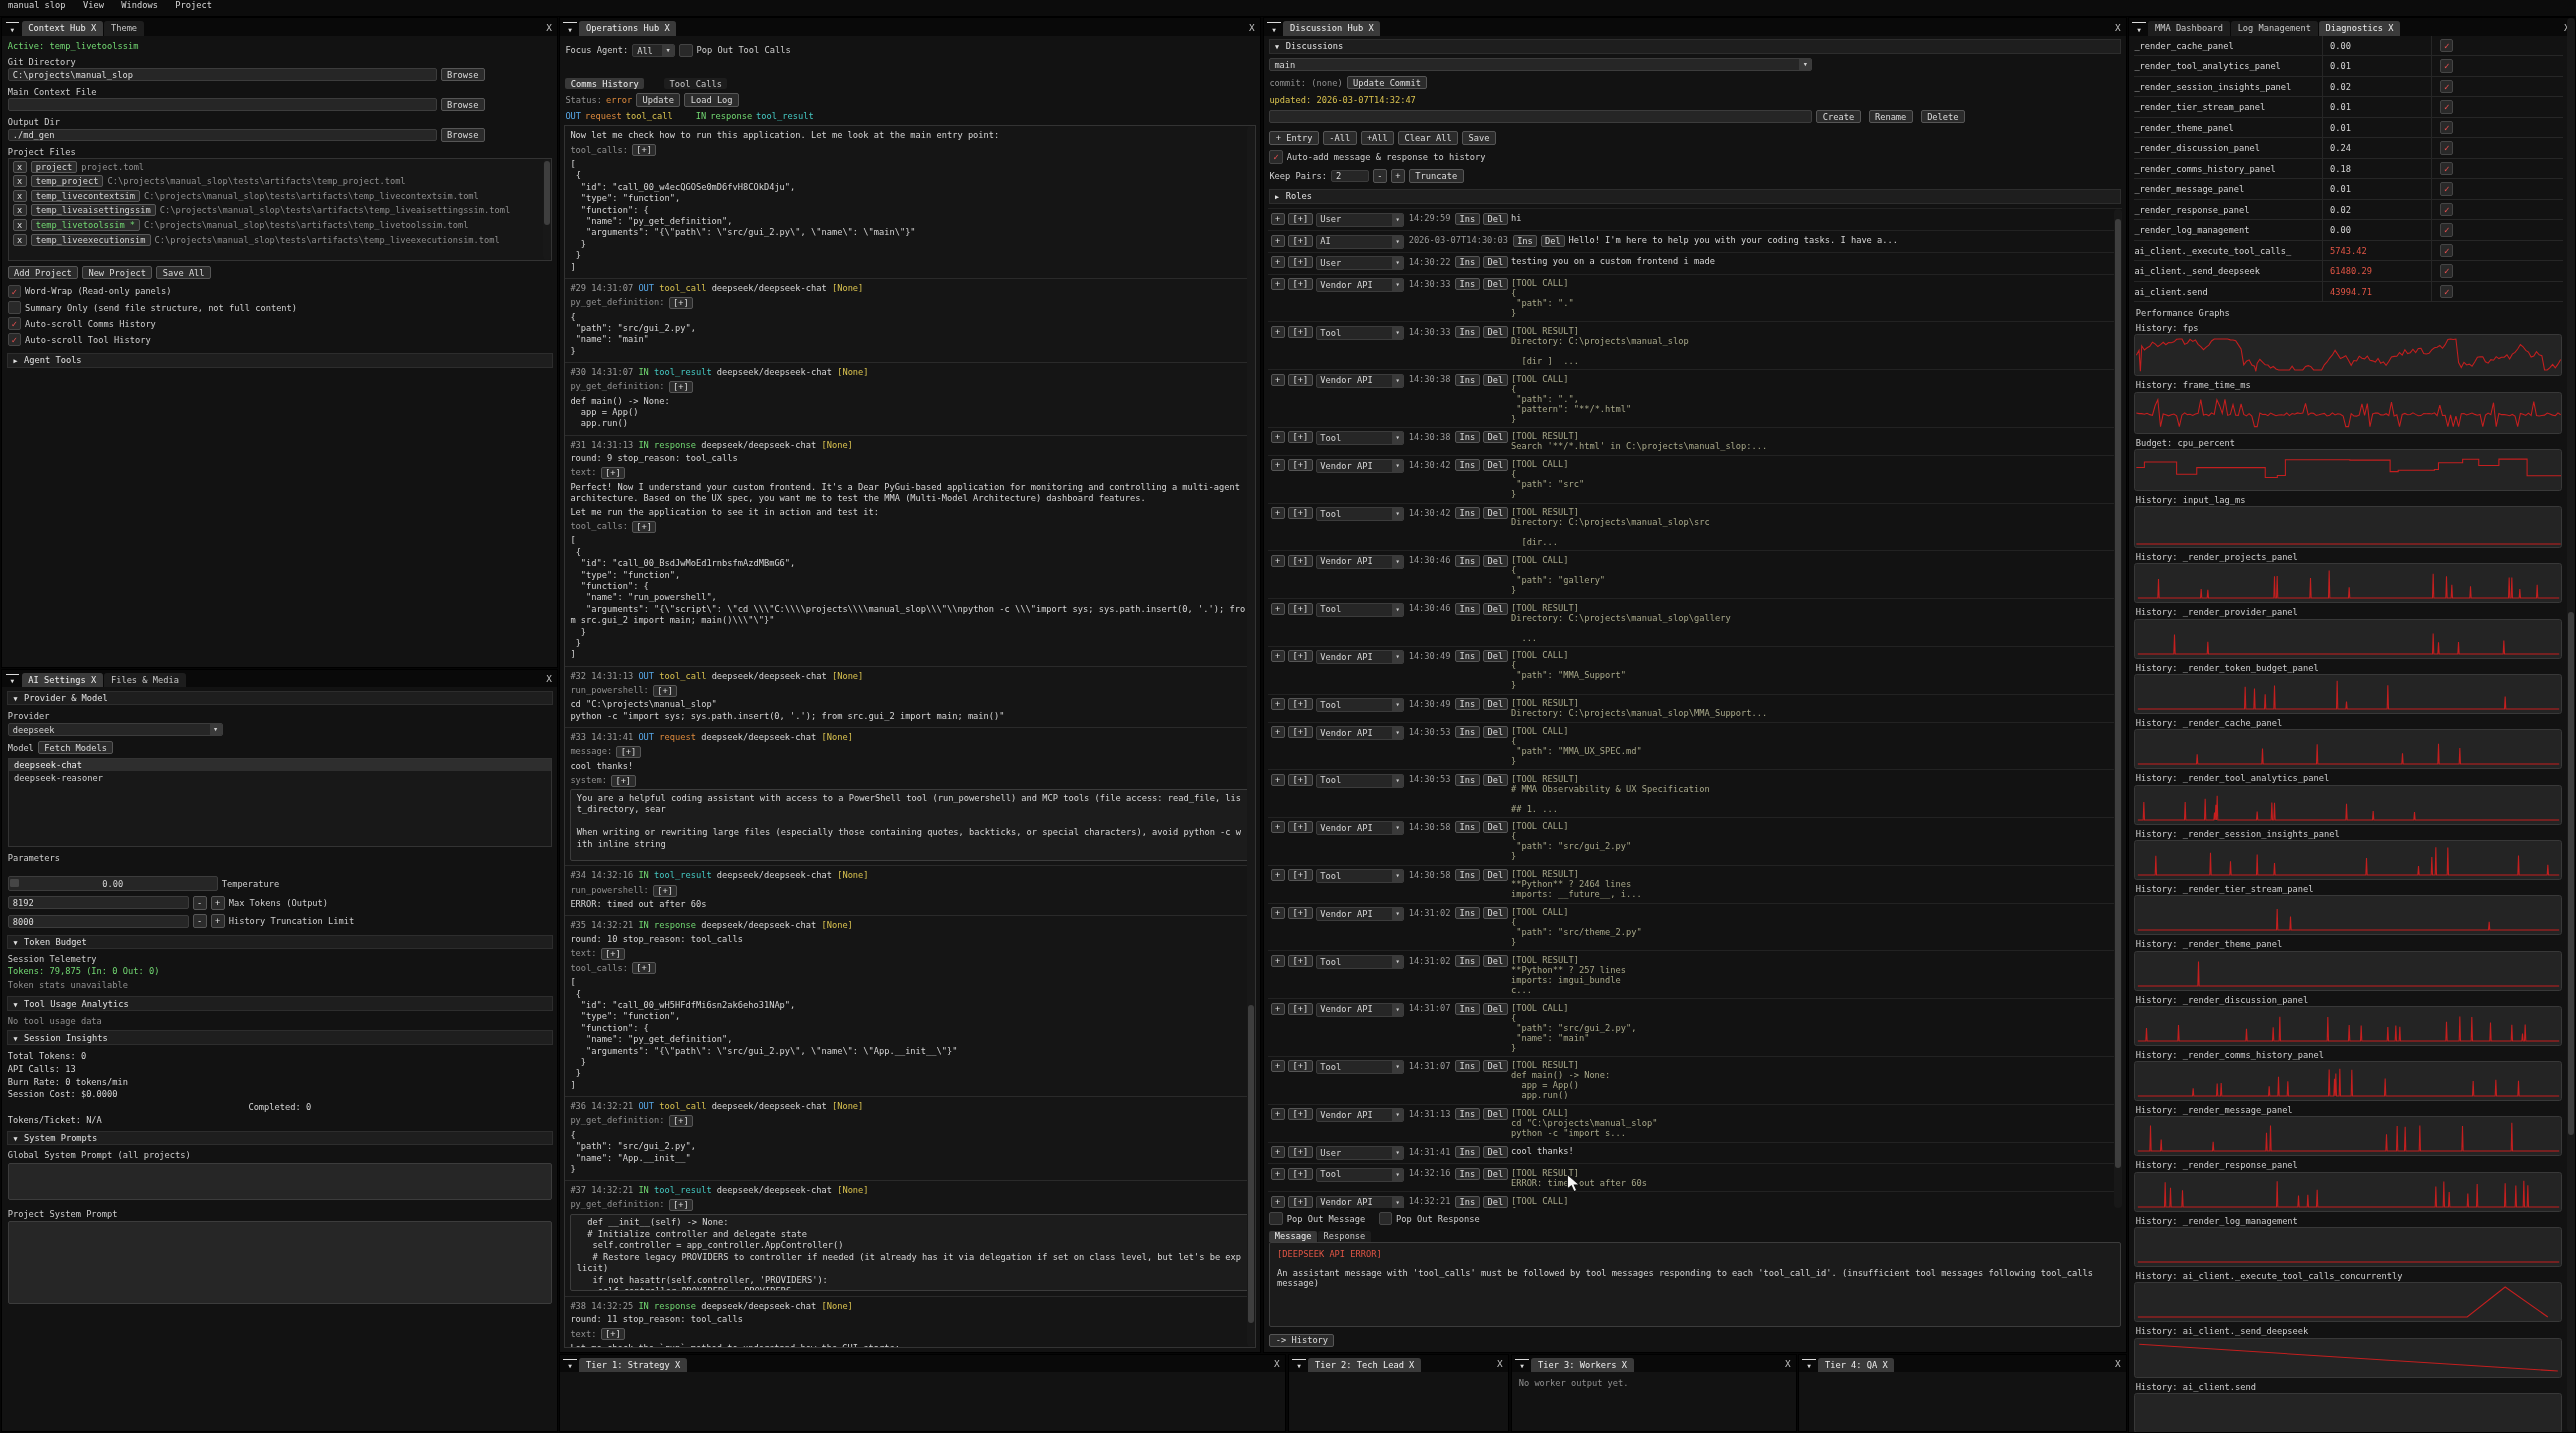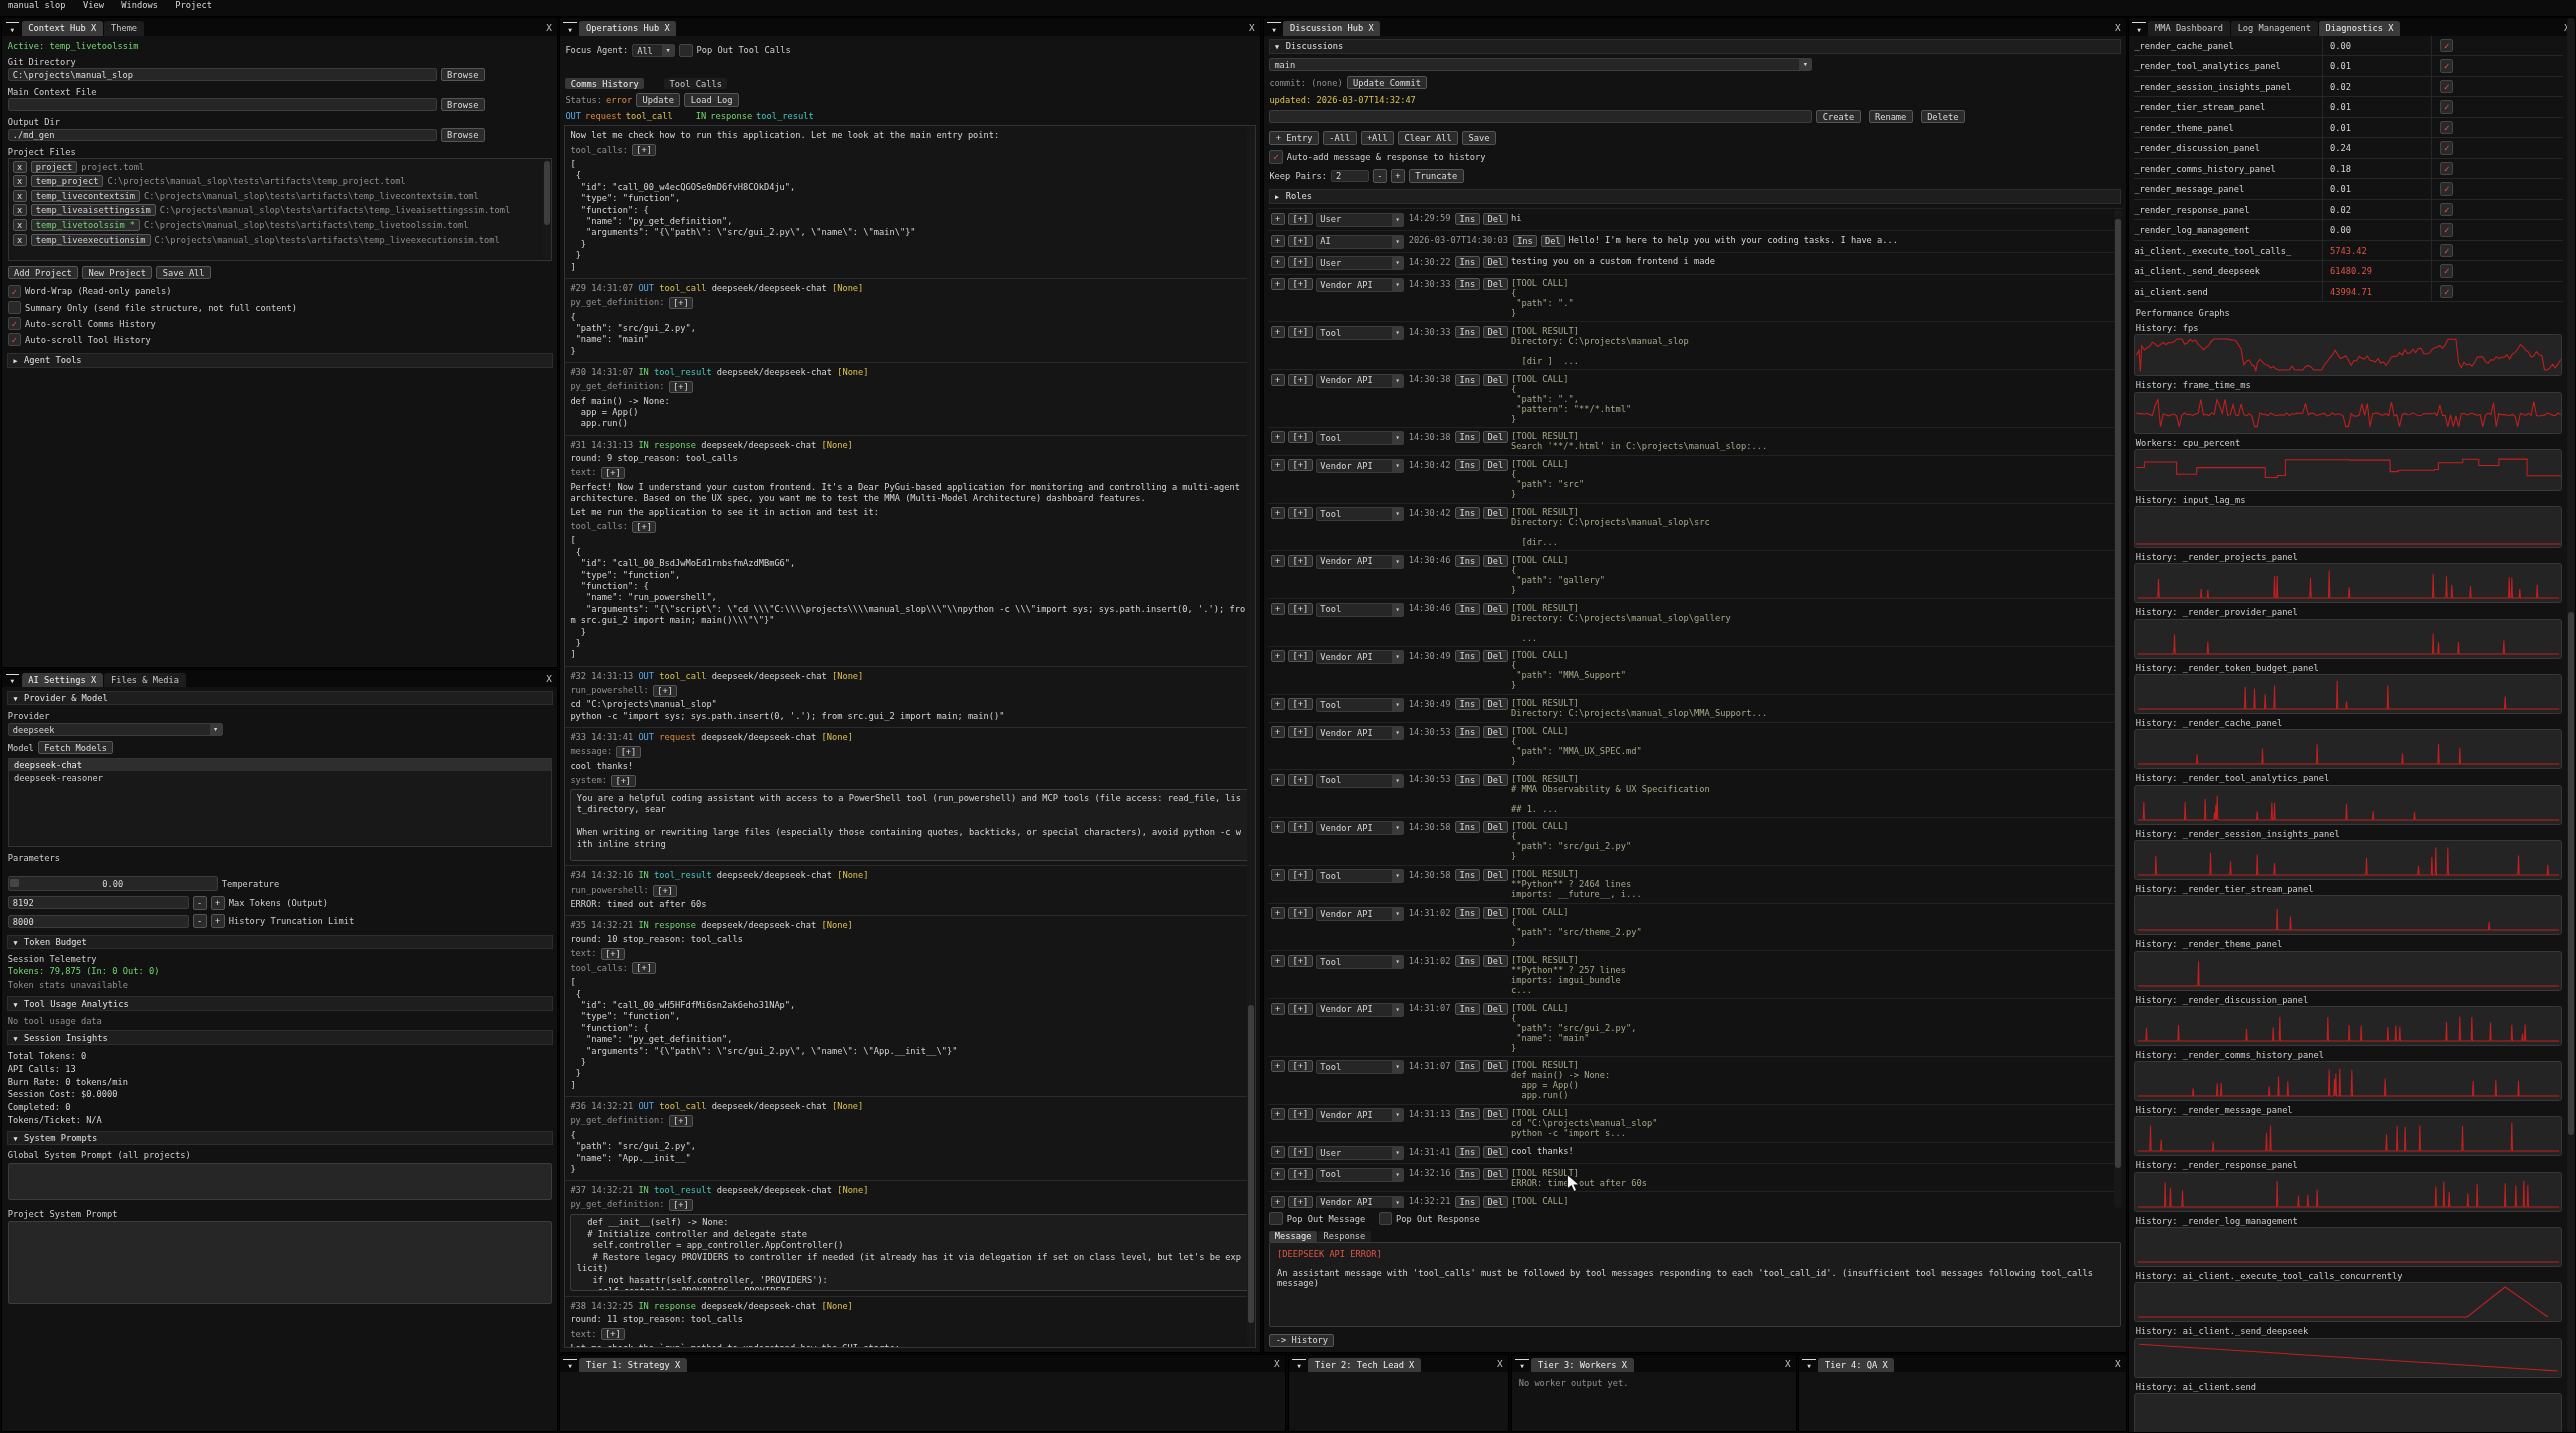--- a/index.html
+++ b/index.html
@@ -224,21 +224,21 @@
   <div class="hdrbar"><span class="arr">▼</span><span>Tool Usage Analytics</span></div>
   <div class="row" style="margin:1.3px 5.4px">
       <span class="dim">No tool usage data</span>
     </div>
   <div class="hdrbar"><span class="arr">▼</span><span>Session Insights</span></div>
   <div id="insights">
       <div style="margin: 2.7px 5.4px; white-space: nowrap;">Total Tokens: 0</div>
       <div style="margin: 2.7px 5.4px; white-space: nowrap;">API Calls: 13</div>
       <div style="margin: 2.7px 5.4px; white-space: nowrap;">Burn Rate: 0 tokens/min</div>
       <div style="margin: 2.7px 5.4px; white-space: nowrap;">Session Cost: $0.0000</div>
-      <div style="margin: 2.7px 5.4px; white-space: nowrap;">Completed: 0</div>
+      <div style="margin: 2.7px 5.4px; white-space: nowrap; text-align: center;">Completed: 0</div>
       <div style="margin: 2.7px 5.4px; white-space: nowrap;">Tokens/Ticket: N/A</div>
     </div>
   <div class="hdrbar"><span class="arr">▼</span><span>System Prompts</span></div>
   <div class="row" style="margin:1.3px 5.4px">
       <span class="lab">Global System Prompt (all projects)</span>
     </div>
   <div style="margin:1.3px 5.4px;height:35px;background:#262626;border:0.7px solid #3c3c3c;border-radius:2px"></div>
   <div class="row" style="margin:8px 5.4px 1.3px">
       <span class="lab">Project System Prompt</span>
     </div>
@@ -1056,21 +1056,21 @@
   <div class="glab" style="margin-top:5.4px">Performance Graphs</div>
   <div id="graphs" style="flex:1;overflow:hidden">
       <div class="glab">History: fps</div>
       <div class="gbox tall"><svg width="427" height="39" viewBox="0 0 636 58">
           <polyline points="2,30.1 6,22.8 8,54 10,16.3 14,22.2 18,18.9 22,16.7 26,10.7 30,13.2 34,17.1 38,14.2 42,10.8 46,14.4 50,11.1 54,11.6 58,10.2 62,6.4 66,6.0 70,6.0 74,13.9 78,12.0 82,6.4 86,9.5 90,7.4 94,13.9 98,17.3 102,21.8 106,18.1 110,15.0 114,8.8 118,6.0 122,6.0 126,6.0 130,6.0 134,6.0 138,6.0 142,7.2 146,7.3 150,8.6 154,14.6 158,20.7 162,44.5 166,38.9 170,37.0 174,44.8 178,46.4 180,54 182,42.0 186,36.1 190,40.2 194,44.3 198,44.7 202,49.1 206,46.6 210,50.5 214,52.0 218,52.0 222,52.0 226,52.0 230,52.0 234,46.4 238,52.0 242,52.0 246,52.0 250,52.0 254,46.9 258,45.6 262,47.0 266,52.0 270,52.0 274,52.0 278,52.0 282,44.4 286,40.1 290,34.3 294,29.6 298,22.8 302,28.8 306,35.1 310,33.1 314,30.8 318,37.6 322,45.1 326,38.0 330,38.7 334,31.5 338,34.5 342,35.4 346,31.3 350,37.6 354,38.5 358,40.3 362,34.9 366,42.1 370,39.9 374,45.1 378,39.5 382,32.7 386,31.8 390,31.6 394,26.0 398,29.8 402,21.9 406,27.7 410,26.3 414,21.2 418,26.1 422,20.0 426,19.7 430,27.5 434,28.2 438,27.1 442,22.1 446,19.0 450,18.2 454,15.4 458,19.7 462,14.3 466,6.7 470,6.0 474,6.6 478,6.0 482,41.1 486,48.4 490,40.7 494,44.6 498,43.4 502,46.4 506,40.2 510,32.9 514,32.3 518,32.5 522,39.8 526,41.9 530,36.6 534,37.5 538,32.2 542,35.1 546,33.1 550,32.9 554,29.4 558,35.7 562,28.5 566,25.9 570,20.8 574,14.1 578,17.5 582,22.8 586,25.4 590,32.9 594,31.2 598,24.9 602,29.4 606,30.8 610,52.0 614,52.0 618,48.4 622,43.8 626,48.8 630,43.4 634,36.6" fill="none" stroke="#c41f1f" stroke-width="1.6"></polyline>
         </svg></div>
       <div class="glab">History: frame_time_ms</div>
       <div class="gbox tall"><svg width="427" height="39" viewBox="0 0 636 58">
           <polyline points="2,29.6 6,30.7 10,30.7 14,31.7 18,30.2 22,32.2 26,33.1 30,18.6 34,9.9 38,50.0 42,31.3 46,32.5 50,34.0 54,32.2 58,31.2 62,33.9 66,50.0 70,32.7 74,29.6 78,32.2 82,31.6 86,33.4 90,31.1 94,30.1 98,9.8 102,32.8 106,31.6 110,33.8 114,29.5 118,31.9 122,10.1 126,18.8 130,30.5 134,9.5 138,33.3 142,31.8 146,17.3 150,33.2 154,33.3 158,16.2 162,31.9 166,34.1 170,30.7 174,34.4 178,50.0 182,50.0 186,29.7 190,32.0 194,31.8 198,33.8 202,29.9 206,32.1 210,33.9 214,32.6 218,32.4 222,33.0 226,29.7 230,33.6 234,30.5 238,31.6 242,29.6 246,30.4 250,29.7 254,15.3 258,32.6 262,29.7 266,30.3 270,33.4 274,32.4 278,31.3 282,30.3 286,34.2 290,33.0 294,29.6 298,32.6 302,30.9 306,31.7 310,34.2 314,50.0 318,50.0 322,30.7 326,34.2 330,34.4 334,32.8 338,16.0 342,33.4 346,15.8 350,50.0 354,31.1 358,29.8 362,29.9 366,32.5 370,32.8 374,30.8 378,33.5 382,13.4 386,34.3 390,32.4 394,50.0 398,32.0 402,30.4 406,32.4 410,32.0 414,29.6 418,31.8 422,33.8 426,33.6 430,30.6 434,30.9 438,30.5 442,31.1 446,29.5 450,33.8 454,18.0 458,33.5 462,33.3 466,50.0 470,32.5 474,50.0 478,34.3 482,50.0 486,30.7 490,30.4 494,32.7 498,31.4 502,29.9 506,31.8 510,33.0 514,32.0 518,50.0 522,32.9 526,29.9 530,32.3 534,14.4 538,50.0 542,30.4 546,32.2 550,32.2 554,32.6 558,33.7 562,31.9 566,34.4 570,50.0 574,30.3 578,31.5 582,33.3 586,29.9 590,33.5 594,12.8 598,33.5 602,34.1 606,33.4 610,32.9 614,29.9 618,31.3 622,32.9 626,33.7 630,29.6 634,32.3" fill="none" stroke="#c41f1f" stroke-width="1.6"></polyline>
         </svg></div>
-      <div class="glab">Workers: cpu_percent</div>
+      <div class="glab">Budget: cpu_percent</div>
       <div class="gbox tall"><svg width="427" height="39" viewBox="0 0 636 58">
           <polyline points="2,26.1 8,26.1 8,26.1 14,26.1 14,17.8 20,17.8 20,17.8 26,17.8 26,17.8 32,17.8 32,17.8 38,17.8 38,17.8 44,17.8 44,17.8 50,17.8 50,17.8 56,17.8 56,17.8 62,17.8 62,36.2 68,36.2 68,36.2 74,36.2 74,36.2 80,36.2 80,36.2 86,36.2 86,36.2 92,36.2 92,26.2 98,26.2 98,26.2 104,26.2 104,26.2 110,26.2 110,26.2 116,26.2 116,26.2 122,26.2 122,26.2 128,26.2 128,26.2 134,26.2 134,26.2 140,26.2 140,26.2 146,26.2 146,26.2 152,26.2 152,26.2 158,26.2 158,26.2 164,26.2 164,26.2 170,26.2 170,26.2 176,26.2 176,26.2 182,26.2 182,26.2 188,26.2 188,26.2 194,26.2 194,40.8 200,40.8 200,40.8 206,40.8 206,40.8 212,40.8 212,37.9 218,37.9 218,37.9 224,37.9 224,14.5 230,14.5 230,14.5 236,14.5 236,14.5 242,14.5 242,14.5 248,14.5 248,14.5 254,14.5 254,14.5 260,14.5 260,14.5 266,14.5 266,14.5 272,14.5 272,14.5 278,14.5 278,14.5 284,14.5 284,14.5 290,14.5 290,14.5 296,14.5 296,14.5 302,14.5 302,14.5 308,14.5 308,14.5 314,14.5 314,14.5 320,14.5 320,15.0 326,15.0 326,15.0 332,15.0 332,15.0 338,15.0 338,15.0 344,15.0 344,15.0 350,15.0 350,15.0 356,15.0 356,15.0 362,15.0 362,15.0 368,15.0 368,15.0 374,15.0 374,15.0 380,15.0 380,32.2 386,32.2 386,32.2 392,32.2 392,30.2 398,30.2 398,30.2 404,30.2 404,30.2 410,30.2 410,30.2 416,30.2 416,30.2 422,30.2 422,30.2 428,30.2 428,30.2 434,30.2 434,30.2 440,30.2 440,30.2 446,30.2 446,29.1 452,29.1 452,19.0 458,19.0 458,19.0 464,19.0 464,19.0 470,19.0 470,19.0 476,19.0 476,19.0 482,19.0 482,19.0 488,19.0 488,13.7 494,13.7 494,13.7 500,13.7 500,13.7 506,13.7 506,13.7 512,13.7 512,23.1 518,23.1 518,23.1 524,23.1 524,23.1 530,23.1 530,23.1 536,23.1 536,23.1 542,23.1 542,13.6 548,13.6 548,13.6 554,13.6 554,13.6 560,13.6 560,13.6 566,13.6 566,13.6 572,13.6 572,13.6 578,13.6 578,13.6 584,13.6 584,38.2 590,38.2 590,38.2 596,38.2 596,38.2 602,38.2 602,38.2 608,38.2 608,38.2 614,38.2 614,38.2 620,38.2 620,38.2 626,38.2 626,38.2 632,38.2 632,38.2 638,38.2" fill="none" stroke="#c41f1f" stroke-width="1.6"></polyline>
         </svg></div>
       <div class="glab">History: input_lag_ms</div>
       <div class="gbox tall"><svg width="427" height="39" viewBox="0 0 636 58">
           <polyline points="2,55 634,55" fill="none" stroke="#c41f1f" stroke-width="1.6"></polyline>
         </svg></div>
       <div class="glab">History: _render_projects_panel</div>
       <div class="gbox"><svg width="427" height="36" viewBox="0 0 636 54">
           <polyline points="2,51 4,51 6,51 8,51 10,51 12,51 14,51 16,51 18,51 20,51 22,51 24,51 26,51 28,51 30,51 32,51 33,22.5 34,51 34,51 36,51 38,51 40,51 42,51 44,51 46,51 48,51 50,51 52,51 54,51 56,51 58,51 60,51 62,51 64,51 66,51 68,51 70,51 72,51 74,51 76,51 78,51 80,51 82,51 84,51 86,51 88,51 90,51 92,51 94,51 96,51 97,37.5 98,51 98,51 100,51 102,51 104,51 106,51 107,38.6 108,51 108,51 110,51 112,51 114,51 116,51 118,51 120,51 122,51 124,51 126,51 128,51 130,51 132,51 134,51 136,51 138,51 140,51 142,51 144,51 146,51 148,51 150,51 152,51 154,51 156,51 158,51 160,51 162,51 164,51 166,51 168,51 170,51 172,51 174,51 176,51 178,51 180,51 182,51 184,51 186,51 188,51 190,51 192,51 194,51 196,51 198,51 200,51 202,51 204,51 206,51 207,18.4 208,51 208,51 210,51 211,18.0 212,51 212,51 214,51 216,51 218,51 220,51 222,51 224,51 226,51 228,51 230,51 232,51 234,51 236,51 238,51 240,51 242,51 244,51 246,51 248,51 250,51 252,51 254,51 256,51 258,51 260,51 261,21.1 262,51 262,51 264,51 266,51 268,51 270,51 272,51 274,51 276,51 278,51 280,51 282,51 284,51 286,51 288,51 289,9.9 290,51 290,51 292,51 294,51 296,51 298,51 300,51 302,51 304,51 306,51 308,51 310,51 312,51 314,51 316,51 318,51 319,34.8 320,51 320,51 322,51 324,51 326,51 328,51 330,51 332,51 334,51 336,51 338,51 340,51 342,51 344,51 346,51 348,51 350,51 352,51 354,51 356,51 358,51 360,51 362,51 364,51 366,51 368,51 370,51 372,51 374,51 376,51 378,51 380,51 382,51 384,51 386,51 388,51 390,51 392,51 394,51 396,51 398,51 400,51 402,51 404,51 406,51 408,51 410,51 412,51 414,51 416,51 418,51 420,51 422,51 424,51 426,51 428,51 430,51 432,51 434,51 436,51 438,51 440,51 442,51 444,51 445,14.8 446,51 446,51 448,51 450,51 452,51 454,51 456,51 458,51 460,51 462,51 464,51 465,18.4 466,51 466,51 468,51 470,51 472,51 473,31.2 474,51 474,51 476,51 478,51 480,51 482,51 484,51 486,51 488,51 490,51 492,51 494,51 496,51 498,51 500,51 501,33.4 502,51 502,51 504,51 506,51 508,51 510,51 512,51 514,51 516,51 518,51 520,51 522,51 524,51 526,51 528,51 530,51 532,51 534,51 536,51 538,51 540,51 542,51 544,51 546,51 548,51 550,51 552,51 554,51 556,51 558,51 559,20.1 560,51 560,51 562,51 563,20.2 564,51 564,51 566,51 568,51 570,51 572,51 574,51 575,37.6 576,51 576,51 578,51 580,51 582,51 584,51 586,51 588,51 590,51 592,51 594,51 596,51 598,51 600,51 601,31.2 602,51 602,51 604,51 606,51 608,51 610,51 612,51 614,51 616,51 618,51 620,51 622,51 624,51 626,51 628,51 630,51 632,51 634,51" fill="none" stroke="#c41f1f" stroke-width="1.6"></polyline>

